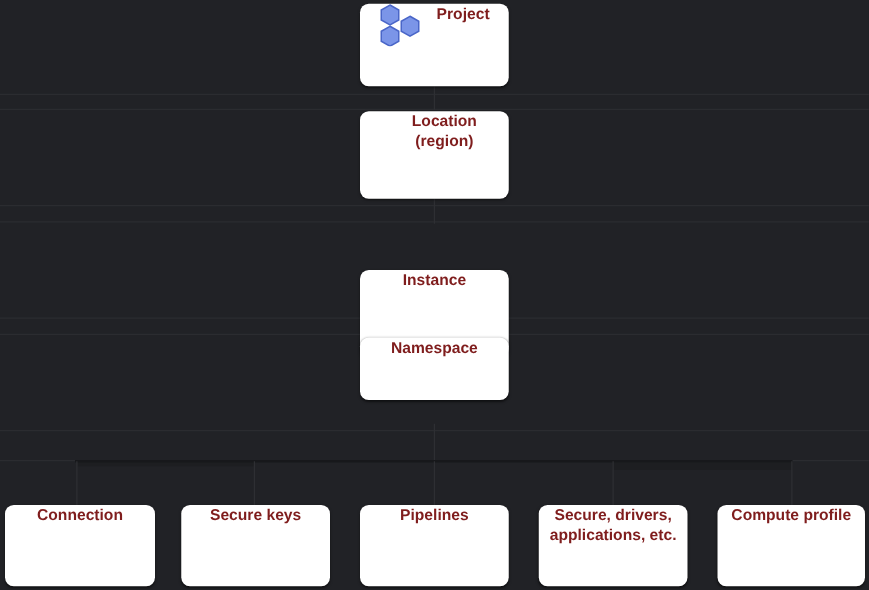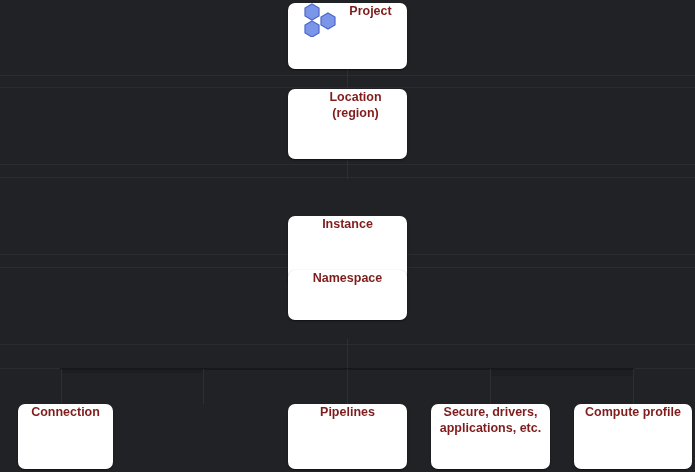--- a/index.html
+++ b/index.html
@@ -136,24 +136,27 @@
   </div>
 
   <div class="card spine-col" style="top:180px;height:70px;margin-top:36px;">
     <span class="label">Instance</span>
   </div>
 
   <div class="card spine-col" style="top:270px;height:50px;">
     <span class="label">Namespace</span>
   </div>
 
-  <div class="card leaf" style="left:18px;width:95px;">
+  <div class="card leaf" style="left:4px;width:120px;">
     <span class="label">Connection</span>
   </div>
 
+  <div class="card leaf" style="left:145px;width:119px;">
+    <span class="label">Secure keys</span>
+  </div>
 
   <div class="card leaf" style="left:288px;width:119px;">
     <span class="label">Pipelines</span>
   </div>
 
   <div class="card leaf" style="left:431px;width:119px;">
     <span class="label">Secure, drivers,
 applications, etc.</span>
   </div>
 

